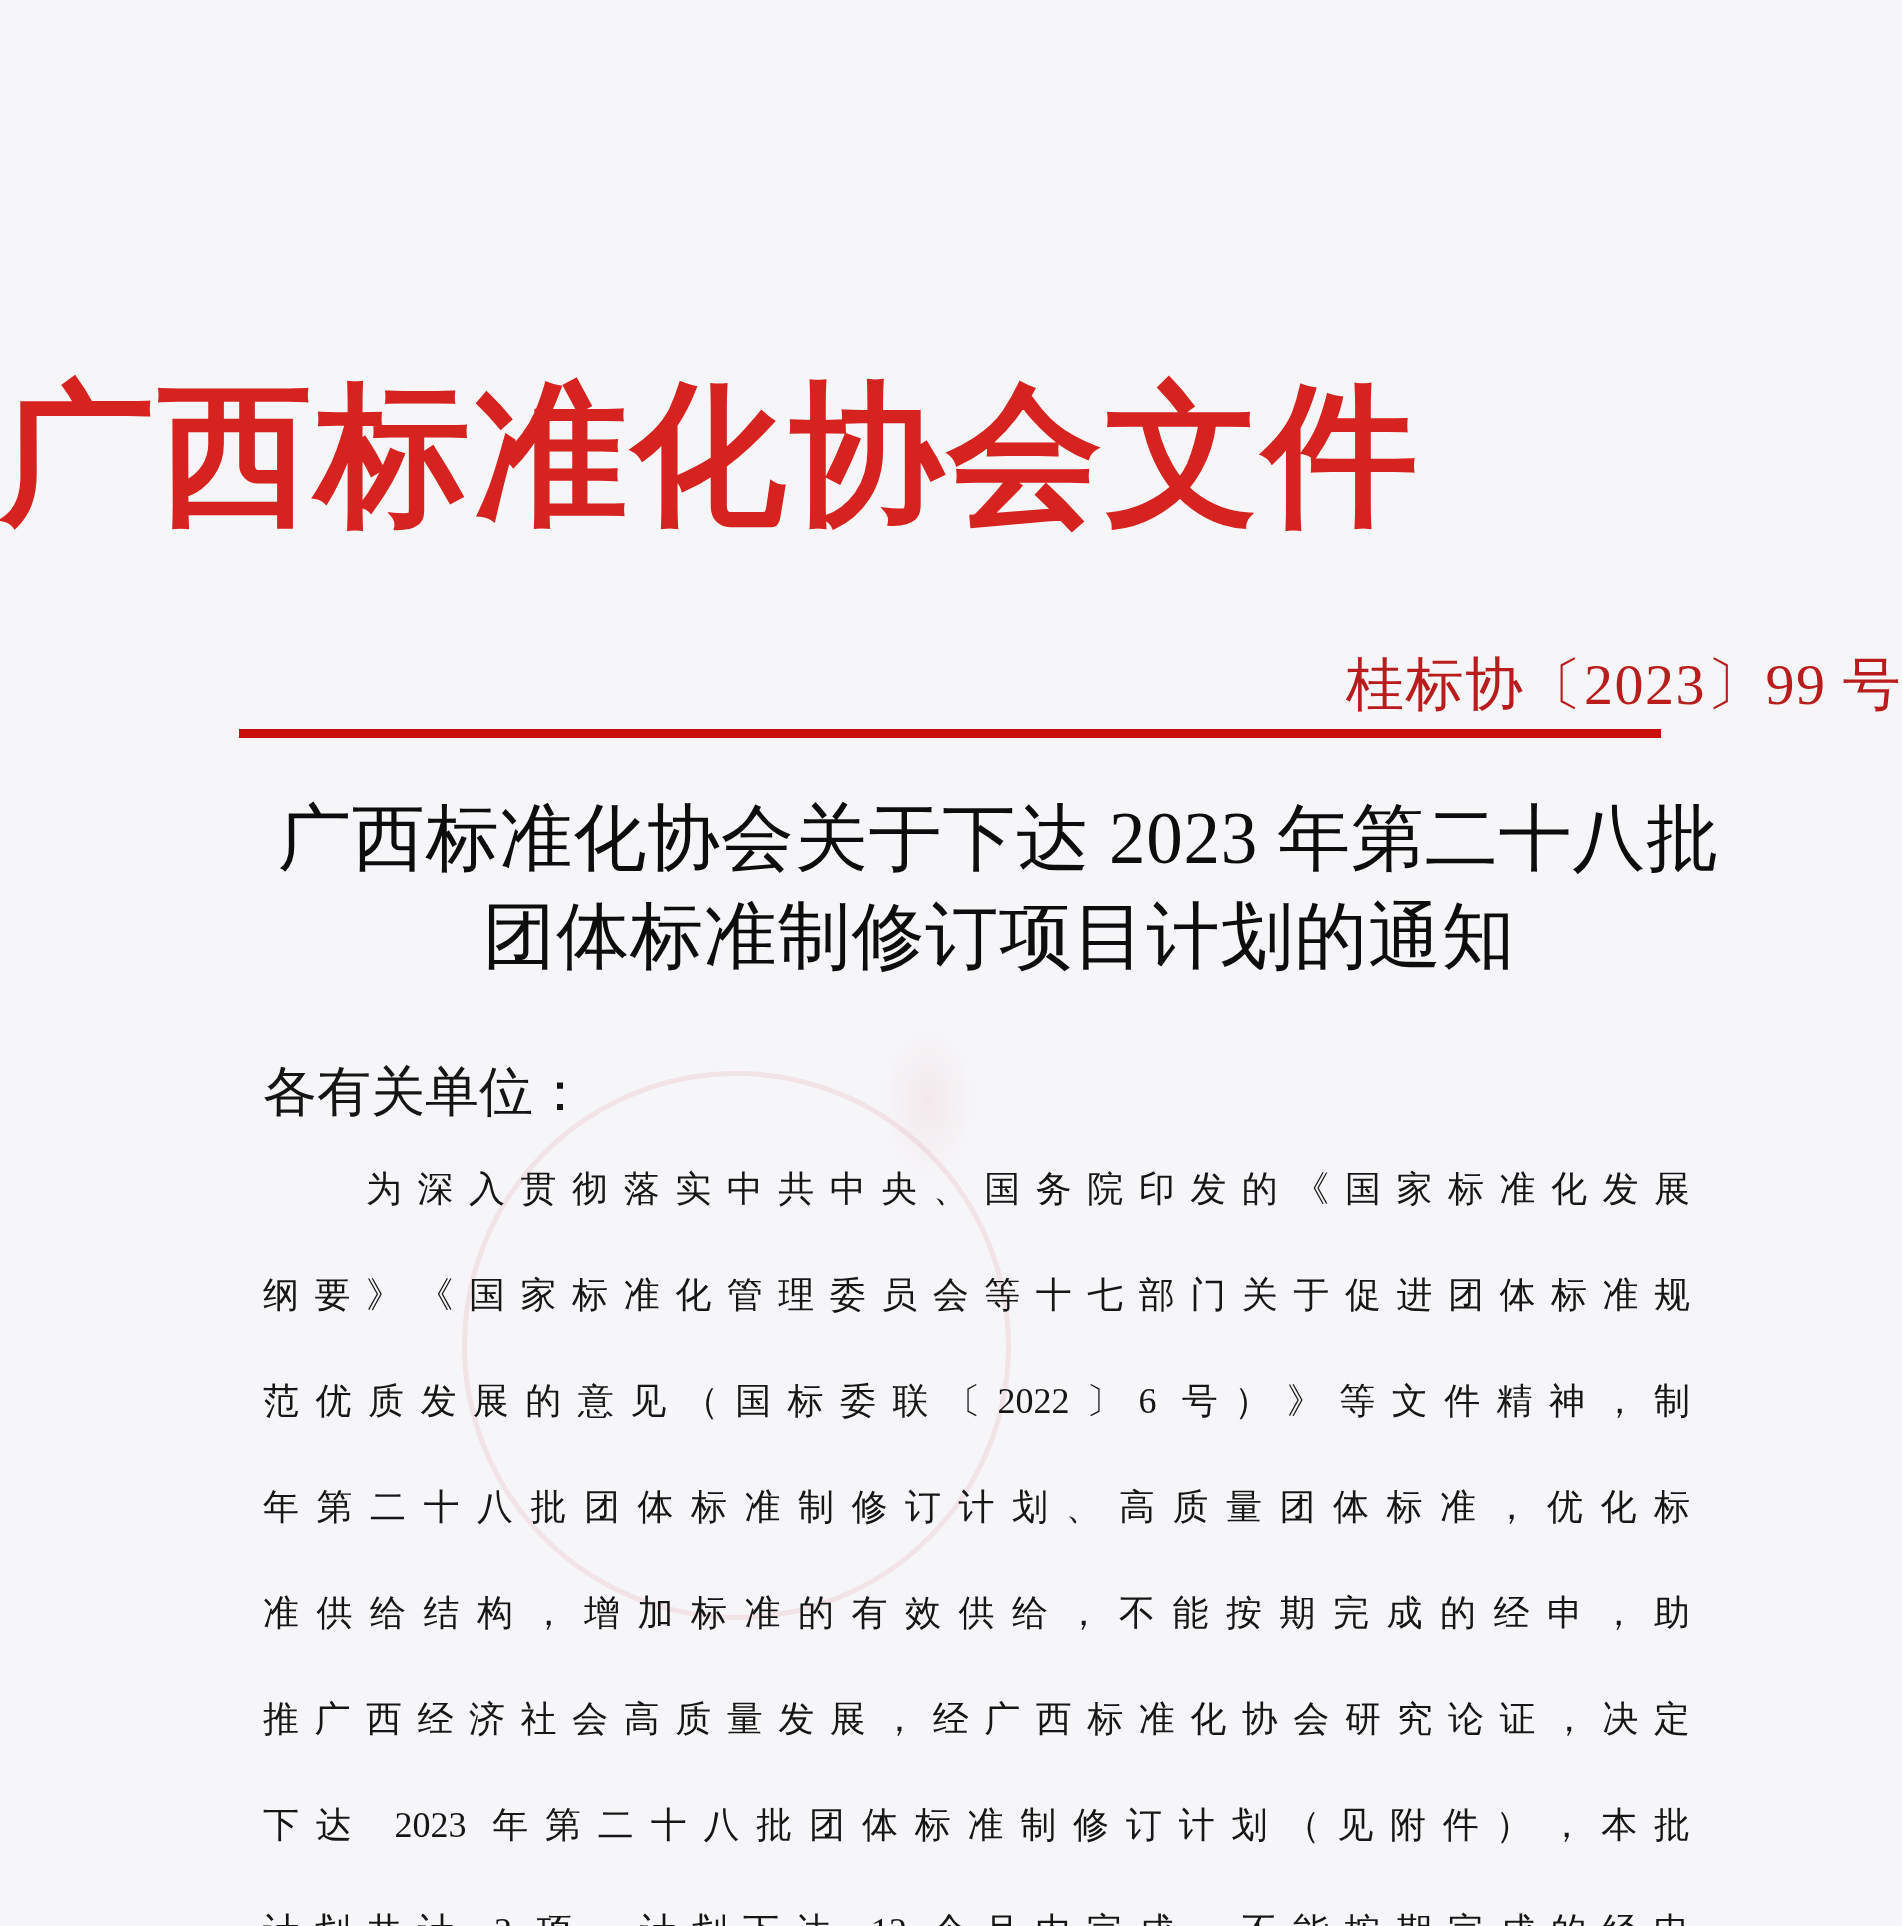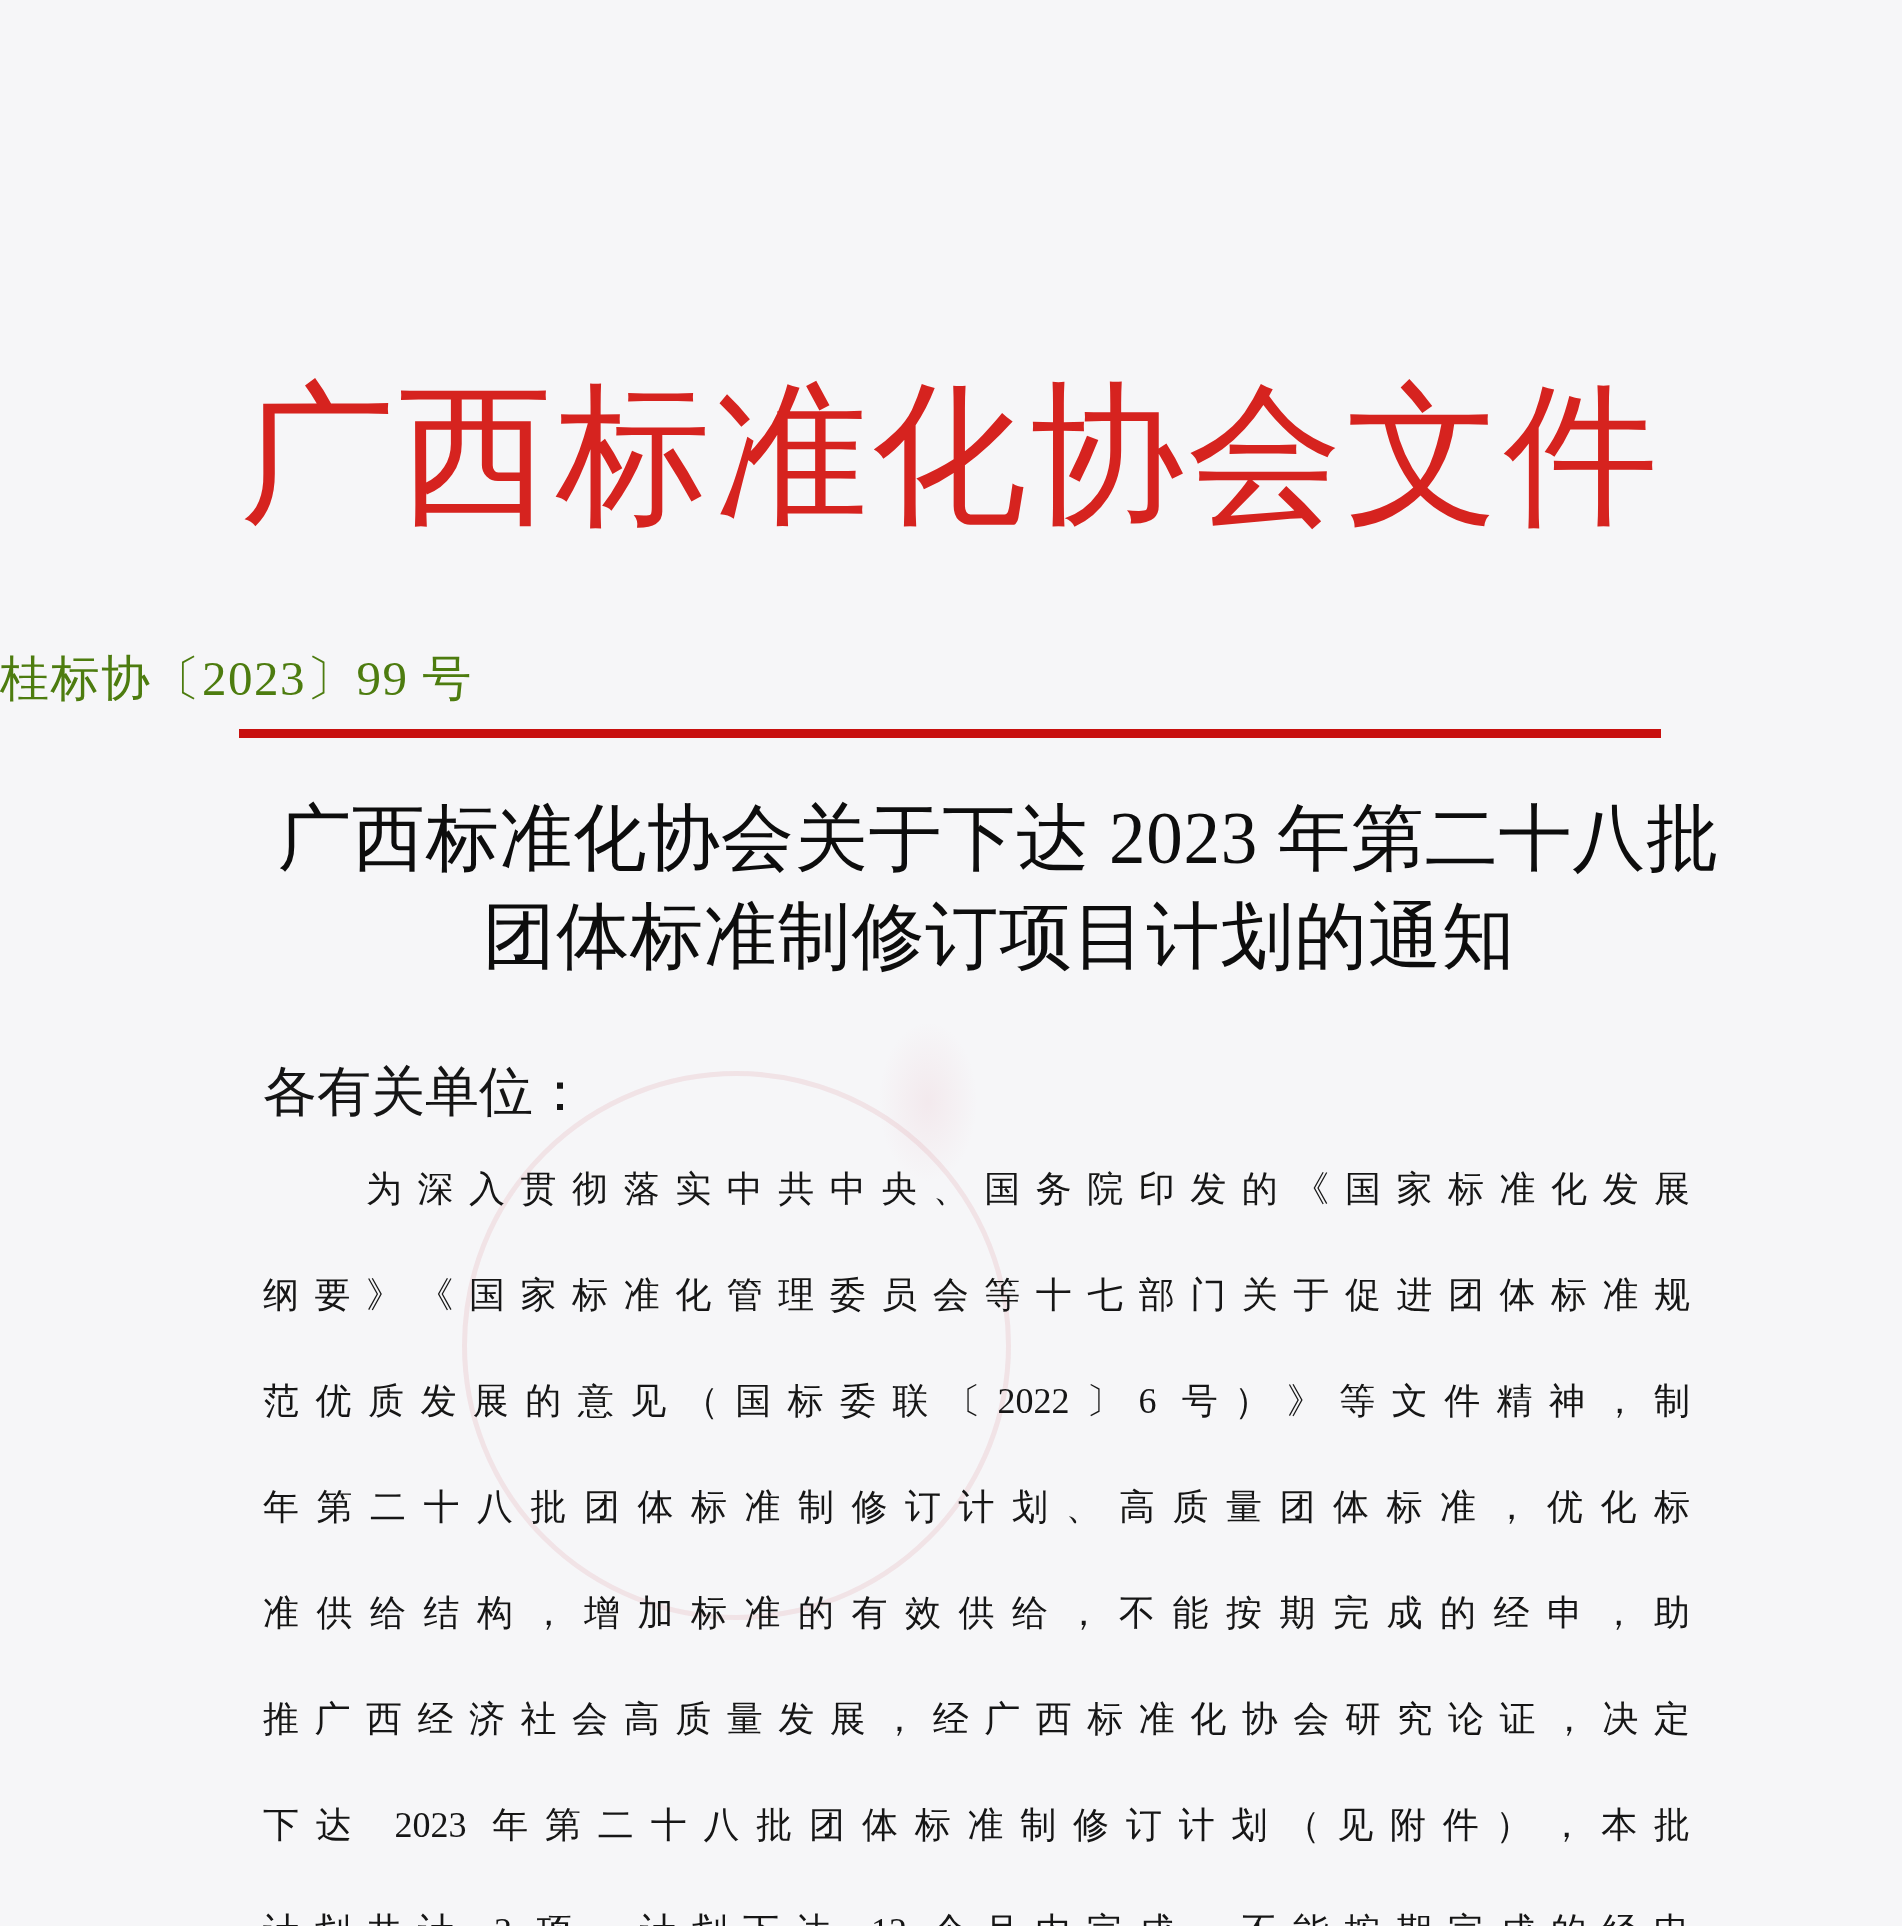--- a/index.html
+++ b/index.html
@@ -15,38 +15,37 @@
     overflow: hidden;
     font-family: "Liberation Serif", "DejaVu Serif", serif;
     color: #141414;
   }
   
   .org-header {
     position: absolute;
     top: 370px;
     left: 0;
     width: 100%;
-    text-align: center;
     font-size: 154px;
     line-height: 1.12;
-    font-weight: normal;
+    font-weight: bold;
     color: #d6231f;
     letter-spacing: 3.9px;
     white-space: nowrap;
   }
   
   .doc-number {
     position: absolute;
     top: 650px;
     left: 0;
     width: 100%;
-    text-align: left;
-    font-size: 49px;
+    text-align: right;
+    font-size: 58px;
     line-height: 1.2;
-    color: #4d7c0f;
+    color: #b91c1c;
     letter-spacing: 1.5px;
   }
   
   .red-rule {
     position: absolute;
     top: 729px;
     left: 239px;
     width: 1422px;
     height: 8.5px;
     background: #c8100f;

